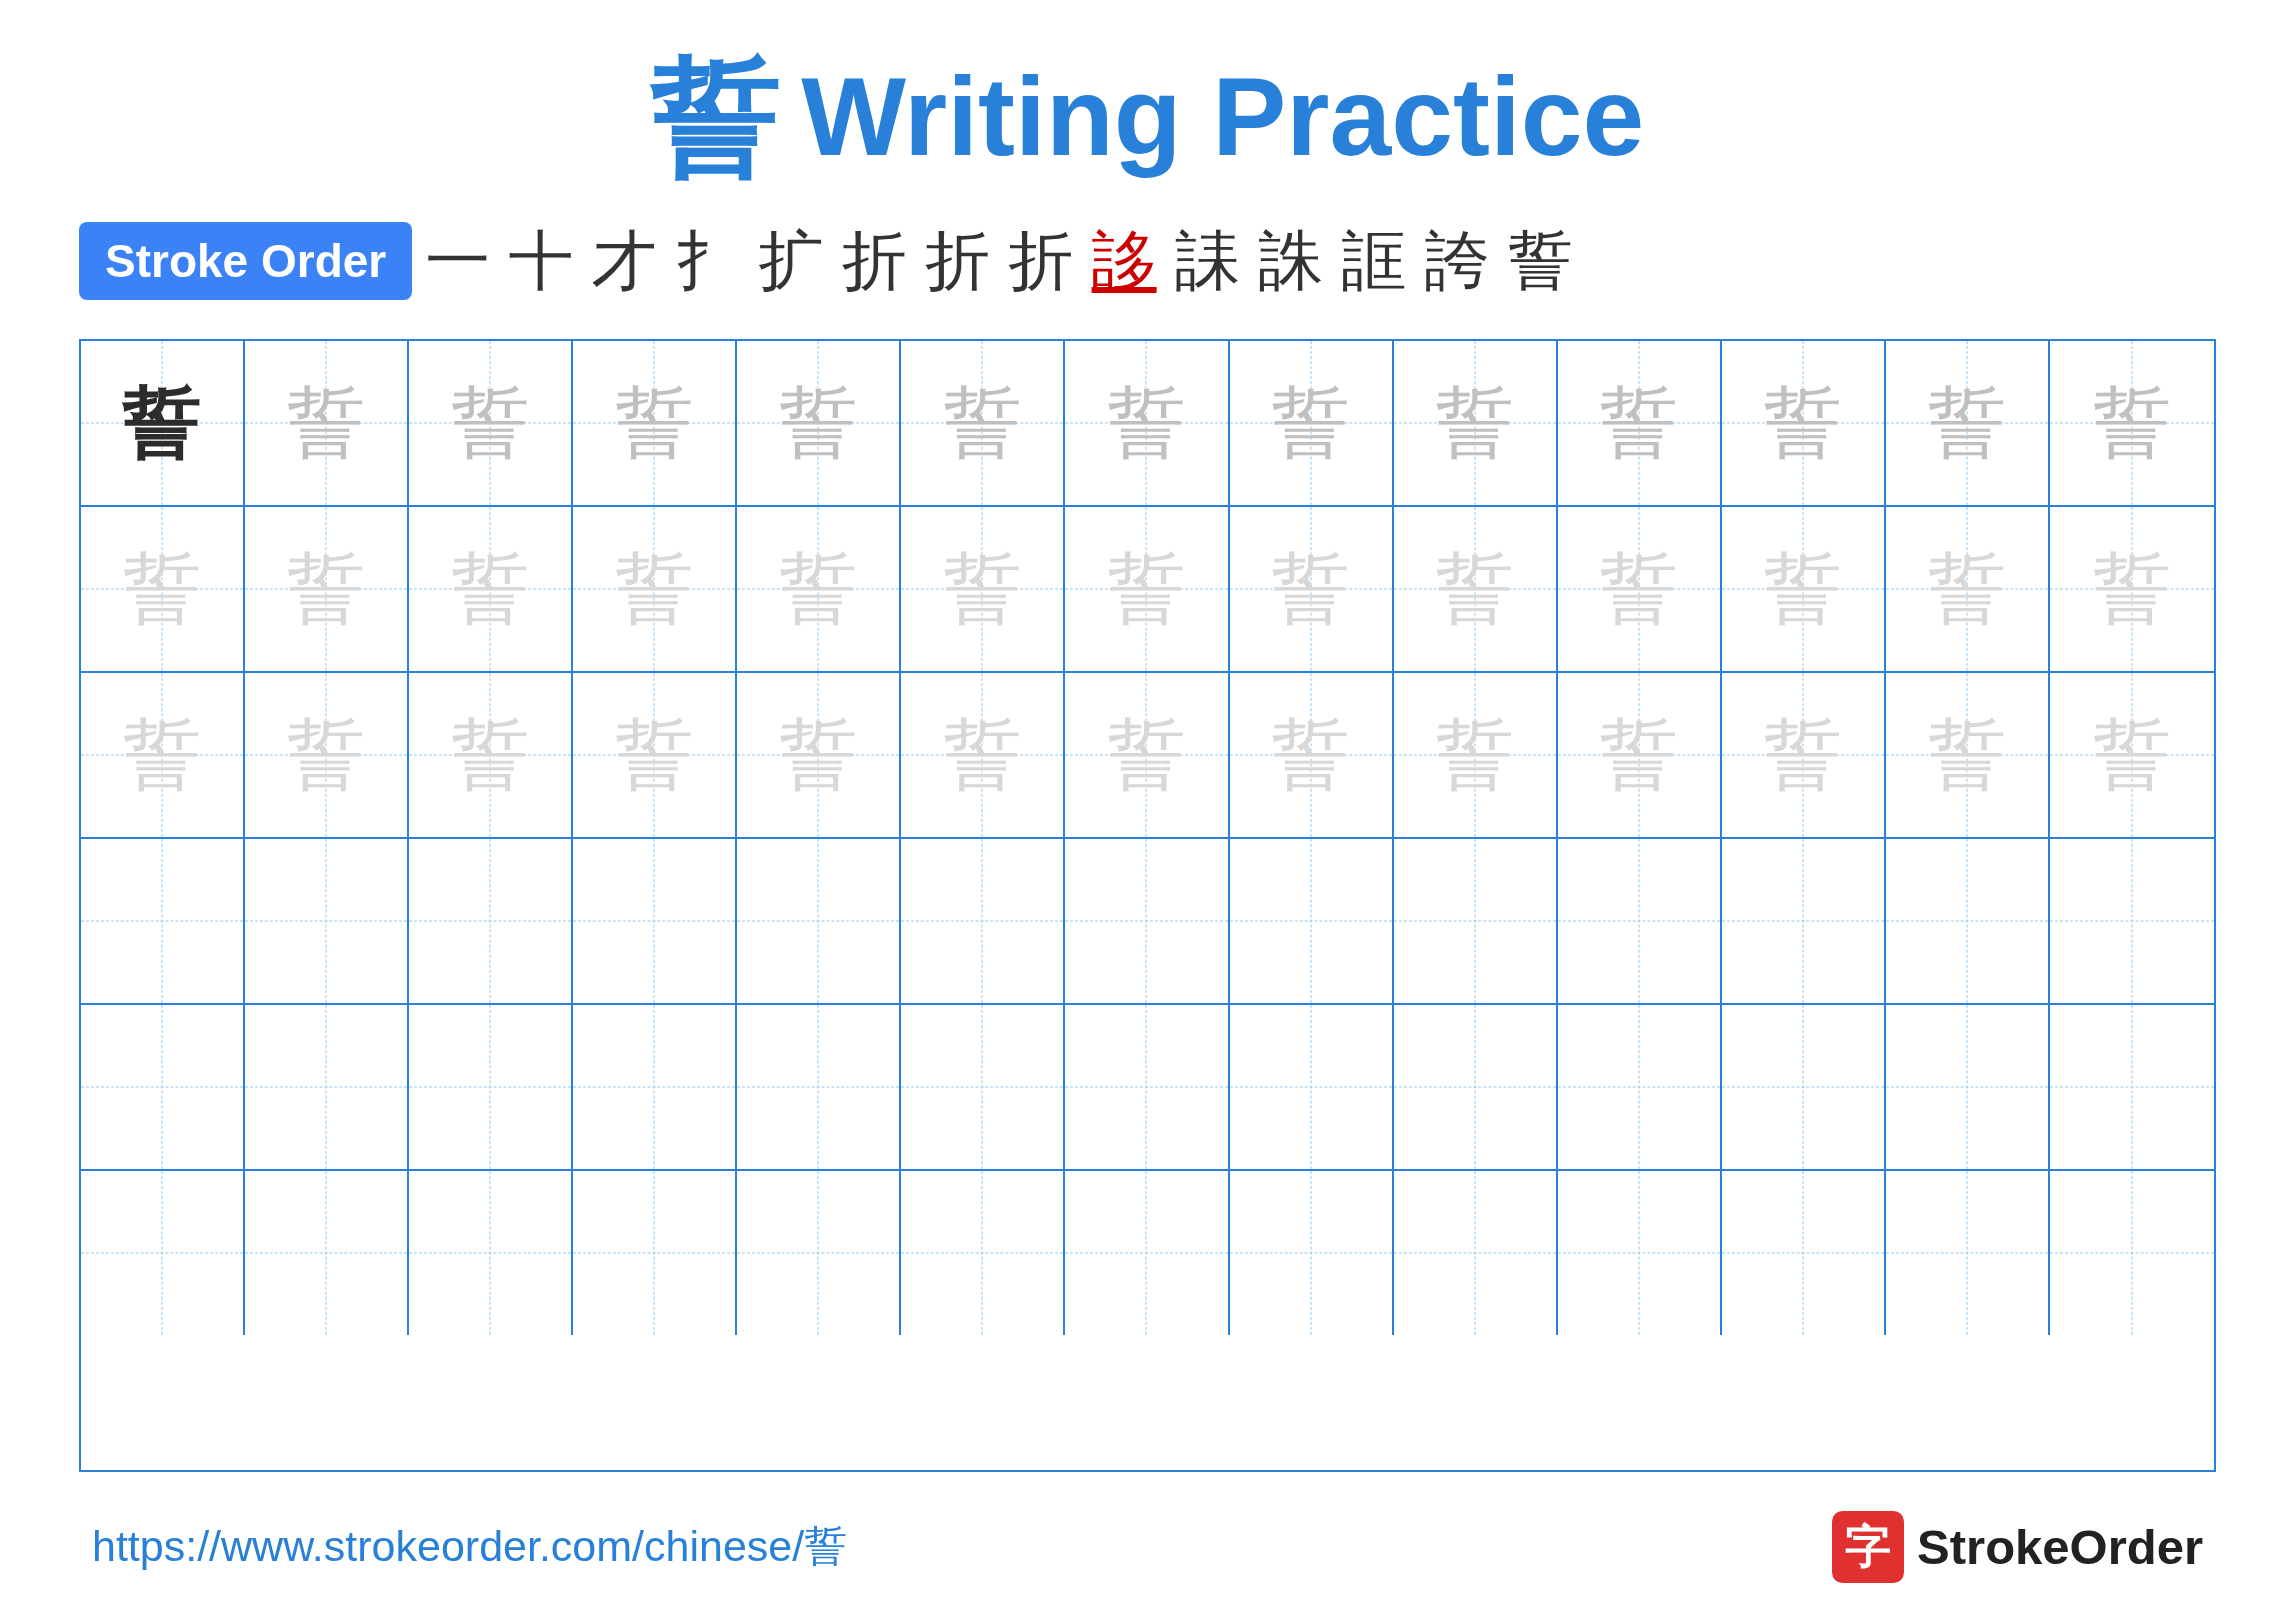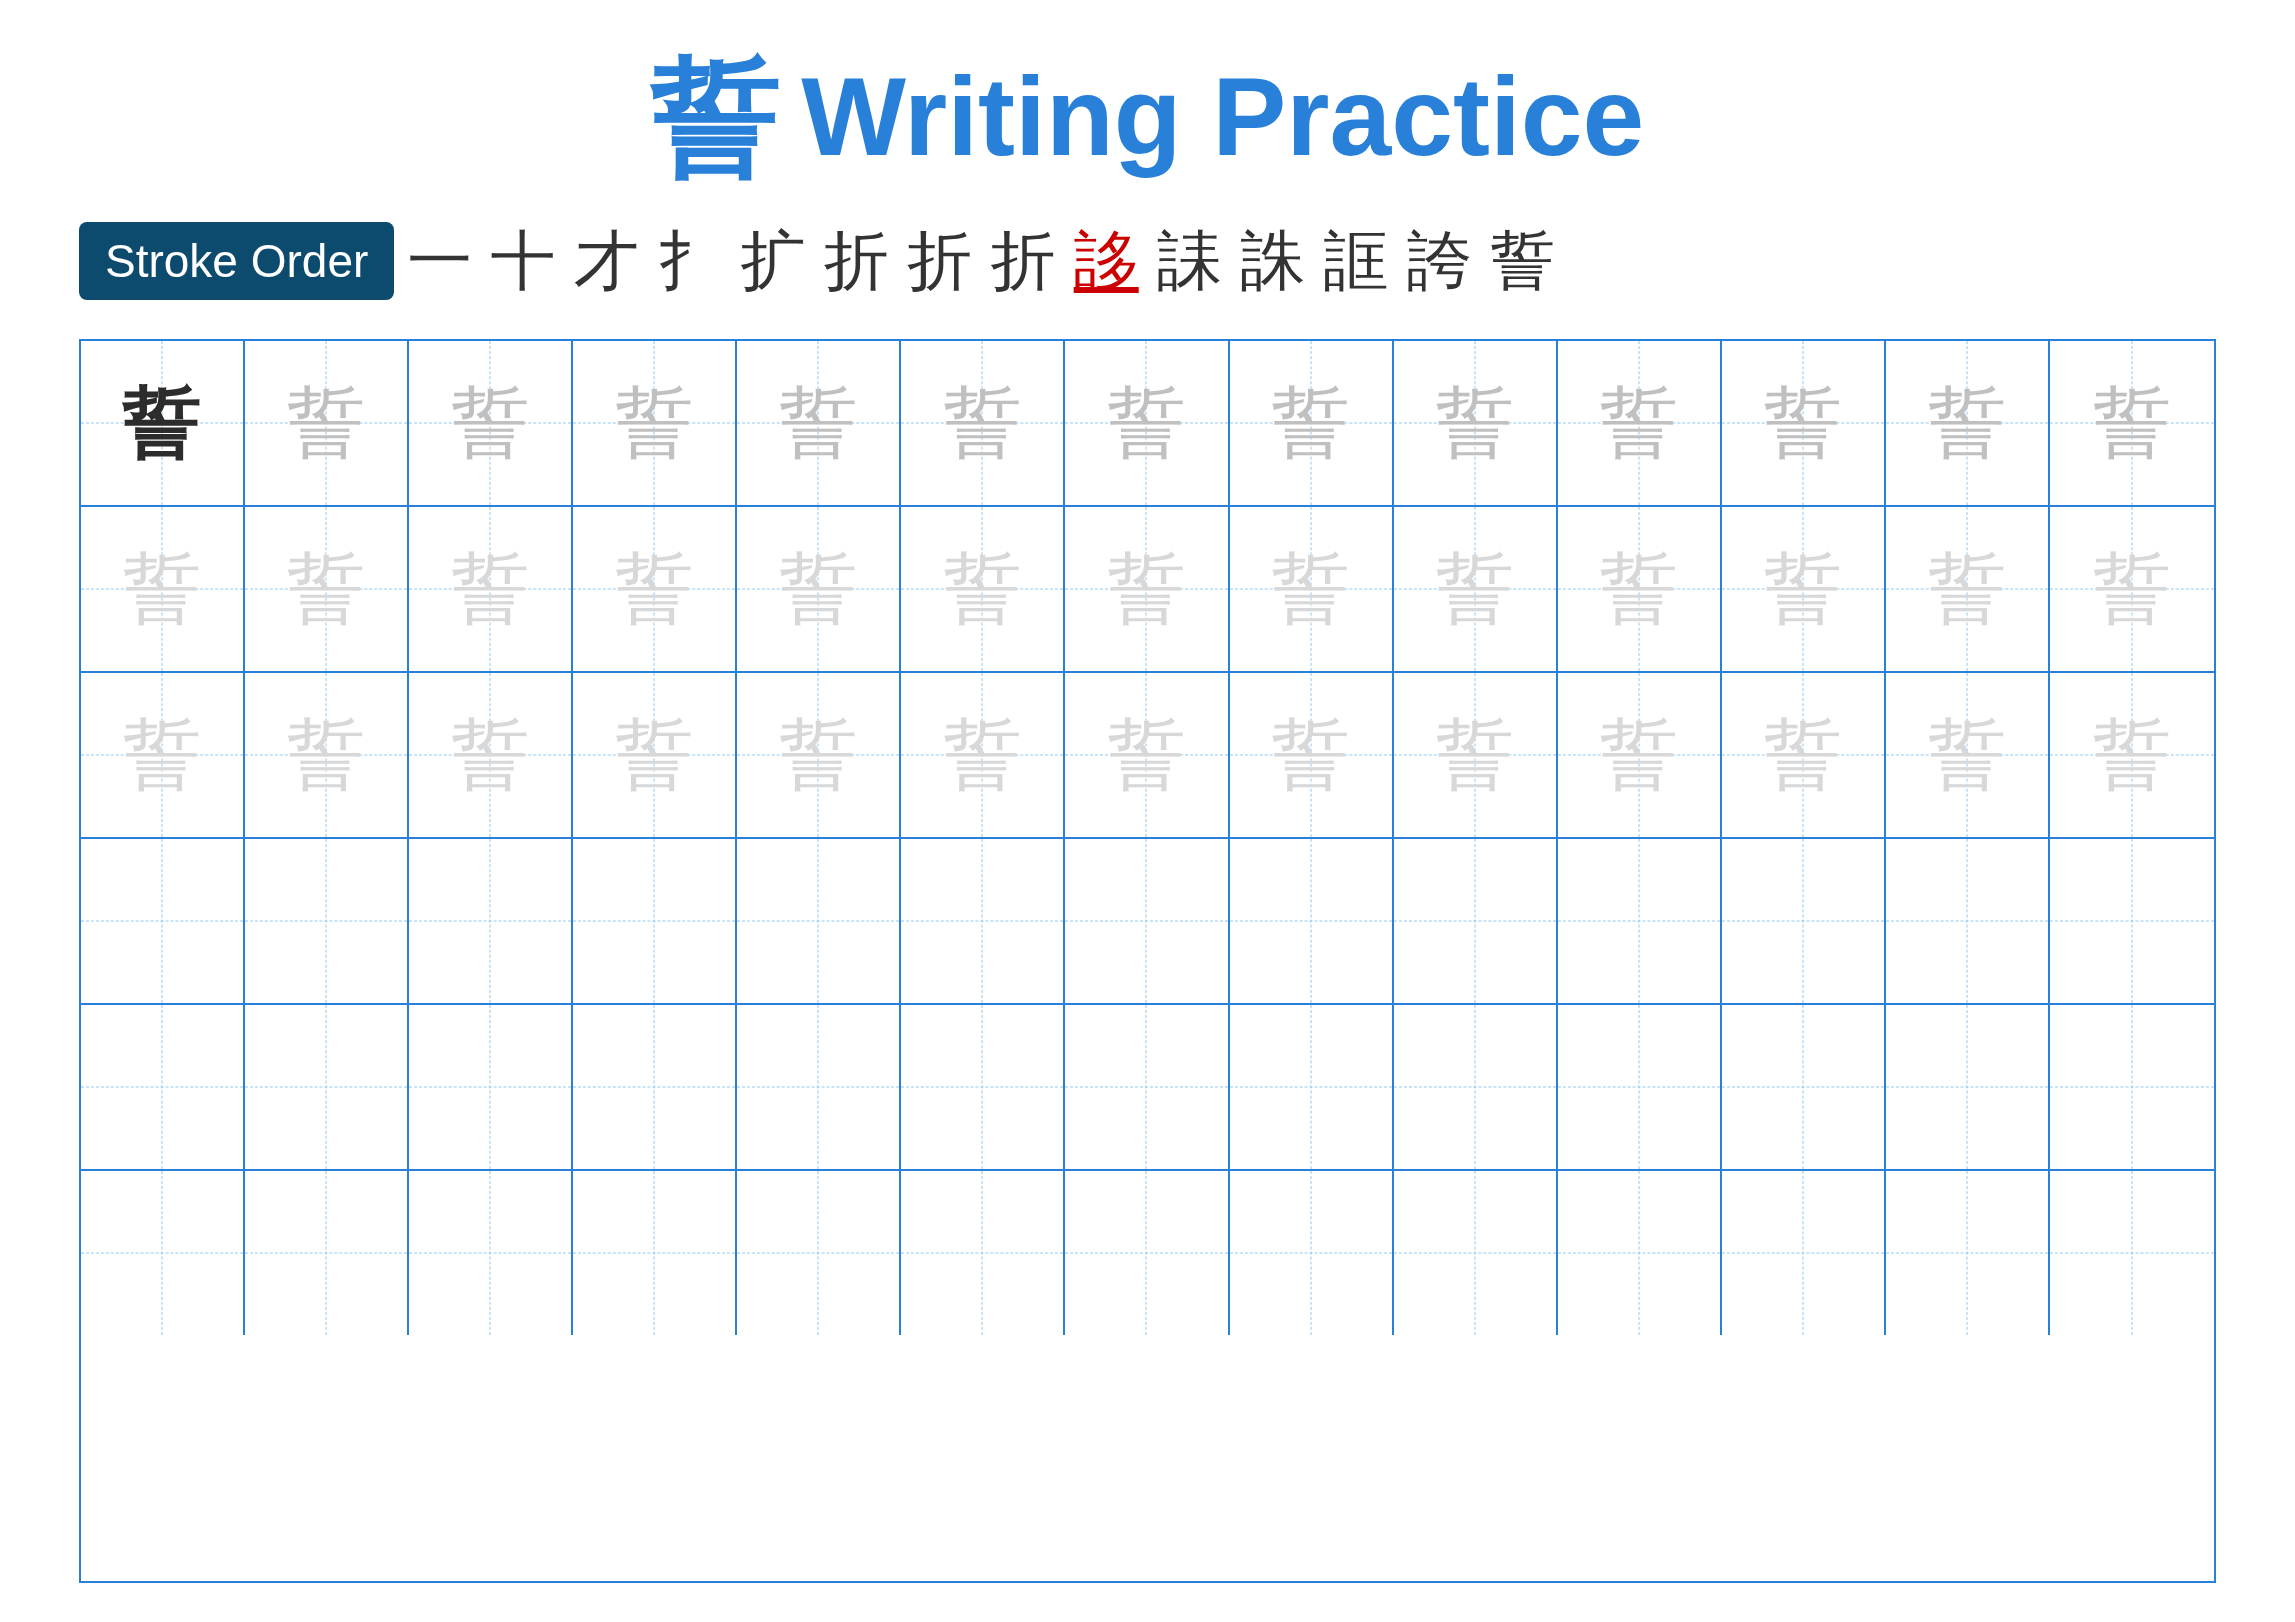--- a/index.html
+++ b/index.html
@@ -47,24 +47,24 @@
 
     .stroke-order-row {
       display: flex;
       align-items: center;
       width: 100%;
       margin-bottom: 39px;
       gap: 13px;
     }
 
     .stroke-order-badge {
-      background: #0c4a6e;
+      background: #3b82f6;
       color: white;
       font-size: 46px;
-      font-weight: normal;
+      font-weight: bold;
       padding: 11.8px 26px;
       border-radius: 7.9px;
       white-space: nowrap;
       flex-shrink: 0;
     }
 
     .stroke-sequence {
       display: flex;
       align-items: center;
       gap: 18.3px;
@@ -392,15 +392,22 @@
         <div class="grid-cell"></div>
         <div class="grid-cell"></div>
         <div class="grid-cell"></div>
         <div class="grid-cell"></div>
         <div class="grid-cell"></div>
         <div class="grid-cell"></div>
         <div class="grid-cell"></div>
       </div>
     </div>
 
+  <div class="footer">
+    <span class="footer-url">https://www.strokeorder.com/chinese/誓</span>
+    <div class="brand-logo">
+      <div class="brand-icon">字</div>
+      <span class="brand-text">StrokeOrder</span>
+    </div>
+  </div>
 
 </div>
 
 
 </body></html>

